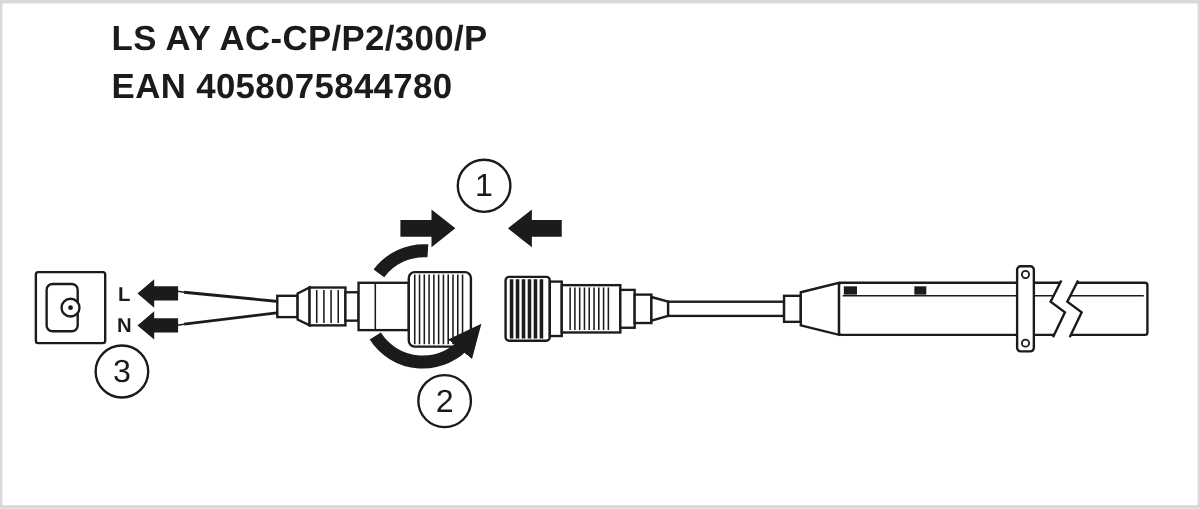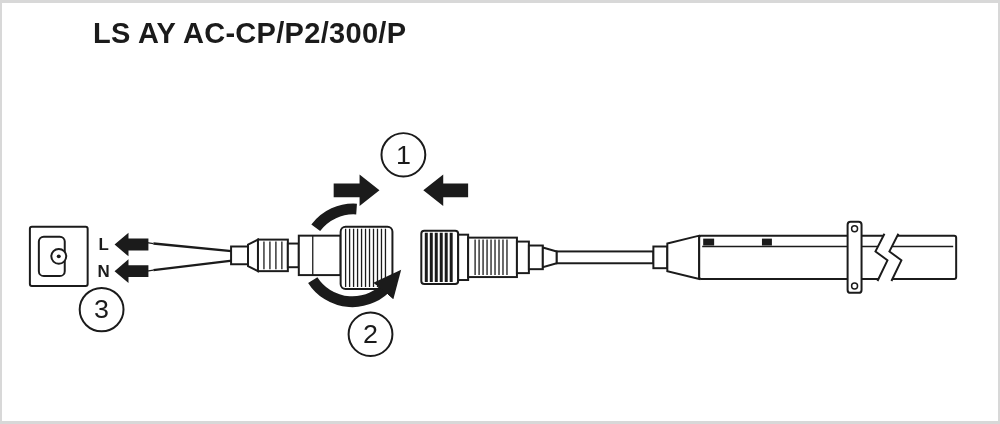--- a/index.html
+++ b/index.html
@@ -53,20 +53,21 @@
     text-anchor: middle;
   }
 </style>
 </head>
 <body>
 
 <div class="frame">
 
   <div class="header">
     <div class="title-line">LS AY AC-CP/P2/300/P</div>
+    <div class="title-line">EAN 4058075844780</div>
   </div>
 
   <svg class="diagram" viewBox="0 0 1000 424" preserveAspectRatio="none">
 
     <defs>
       <marker id="rot-arrowhead" markerUnits="userSpaceOnUse" markerWidth="30" markerHeight="30" refX="8" refY="15" orient="auto">
         <path d="M0,2 L28,15 L0,28 Z" fill="#1b1b1b"></path>
       </marker>
     </defs>
 

